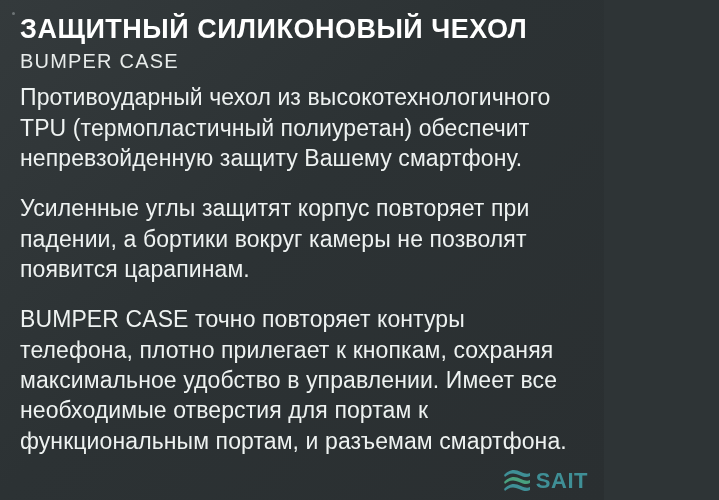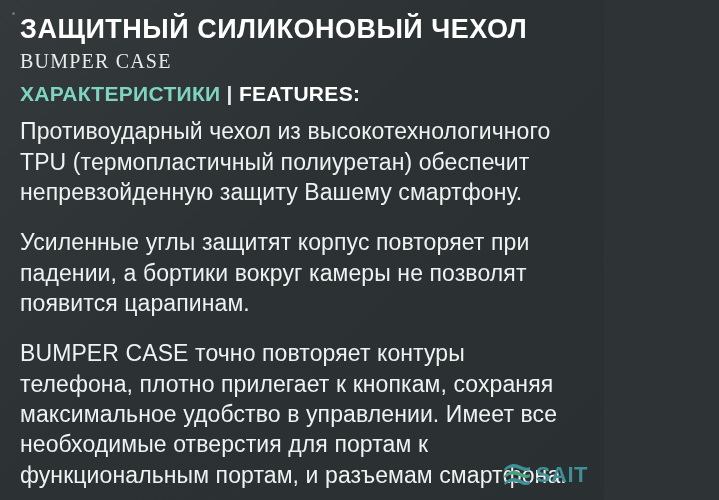--- a/index.html
+++ b/index.html
@@ -29,21 +29,20 @@
     line-height: 1.12;
     margin: 0 0 6px 0;
   }
   .subtitle {
     color: #e8eceb;
     font-size: 20px;
     font-weight: normal;
     letter-spacing: 1.2px;
     line-height: 1.1;
     margin: 0 0 10px 0;
-    font-family: Liberation Serif, serif;
   }
   .features-head {
     font-size: 21px;
     font-weight: bold;
     letter-spacing: 0.3px;
     margin: 0 0 10px 0;
     color: #ffffff;
   }
   .features-head .ru {
     color: #7fd4c1;
@@ -60,21 +59,21 @@
     line-height: 1.32;
     margin: 9px 0 20px 0;
     letter-spacing: 0.1px;
   }
   .para:last-of-type {
     margin-bottom: 0;
   }
   .logo {
     position: absolute;
     right: 16px;
-    bottom: 12px;
+    bottom: 6px;
     display: flex;
     align-items: center;
     gap: 4px;
   }
   .logo-mark {
     width: 30px;
     height: 26px;
     display: block;
   }
   .logo-text {
@@ -101,25 +100,20 @@
 <body>
 
 <div class="page">
 
   <div class="dot-tl"></div>
 
   <h1 class="title">ЗАЩИТНЫЙ СИЛИКОНОВЫЙ ЧЕХОЛ</h1>
 
   <h2 class="subtitle">BUMPER CASE</h2>
 
-  <h3 class="features-head">
-    <span class="ru">ХАРАКТЕРИСТИКИ</span>
-    <span class="sep">|</span>
-    <span class="en">FEATURES:</span>
-  </h3>
 
   <p class="para">Противоударный чехол из высокотехнологичного TPU (термопластичный полиуретан) обеспечит непревзойденную защиту Вашему смартфону.</p>
   <p class="para">Усиленные углы защитят корпус повторяет при падении, а бортики вокруг камеры не позволят появится царапинам.</p>
   <p class="para">BUMPER CASE точно повторяет контуры телефона, плотно прилегает к кнопкам, сохраняя максимальное удобство в управлении. Имеет все необходимые отверстия для портам к функциональным портам, и разъемам смартфона.</p>
 
   <div class="logo">
     <svg class="logo-mark" viewBox="0 0 30 26">
       <path d="M2 7 C8 1, 13 1, 19 4 C23 6, 26 6, 28 5 L28 8 C25 10, 21 9, 17 7 C12 4.5, 7 5, 3 9 Z" fill="#3f8f96"></path>
       <path d="M2 14 C8 8, 13 8, 19 11 C23 13, 26 13, 28 12 L28 15 C25 17, 21 16, 17 14 C12 11.5, 7 12, 3 16 Z" fill="#49a07f"></path>
       <path d="M2 21 C8 15, 13 15, 19 18 C23 20, 26 20, 28 19 L28 22 C25 24, 21 23, 17 21 C12 18.5, 7 19, 3 23 Z" fill="#3f8f96"></path>

